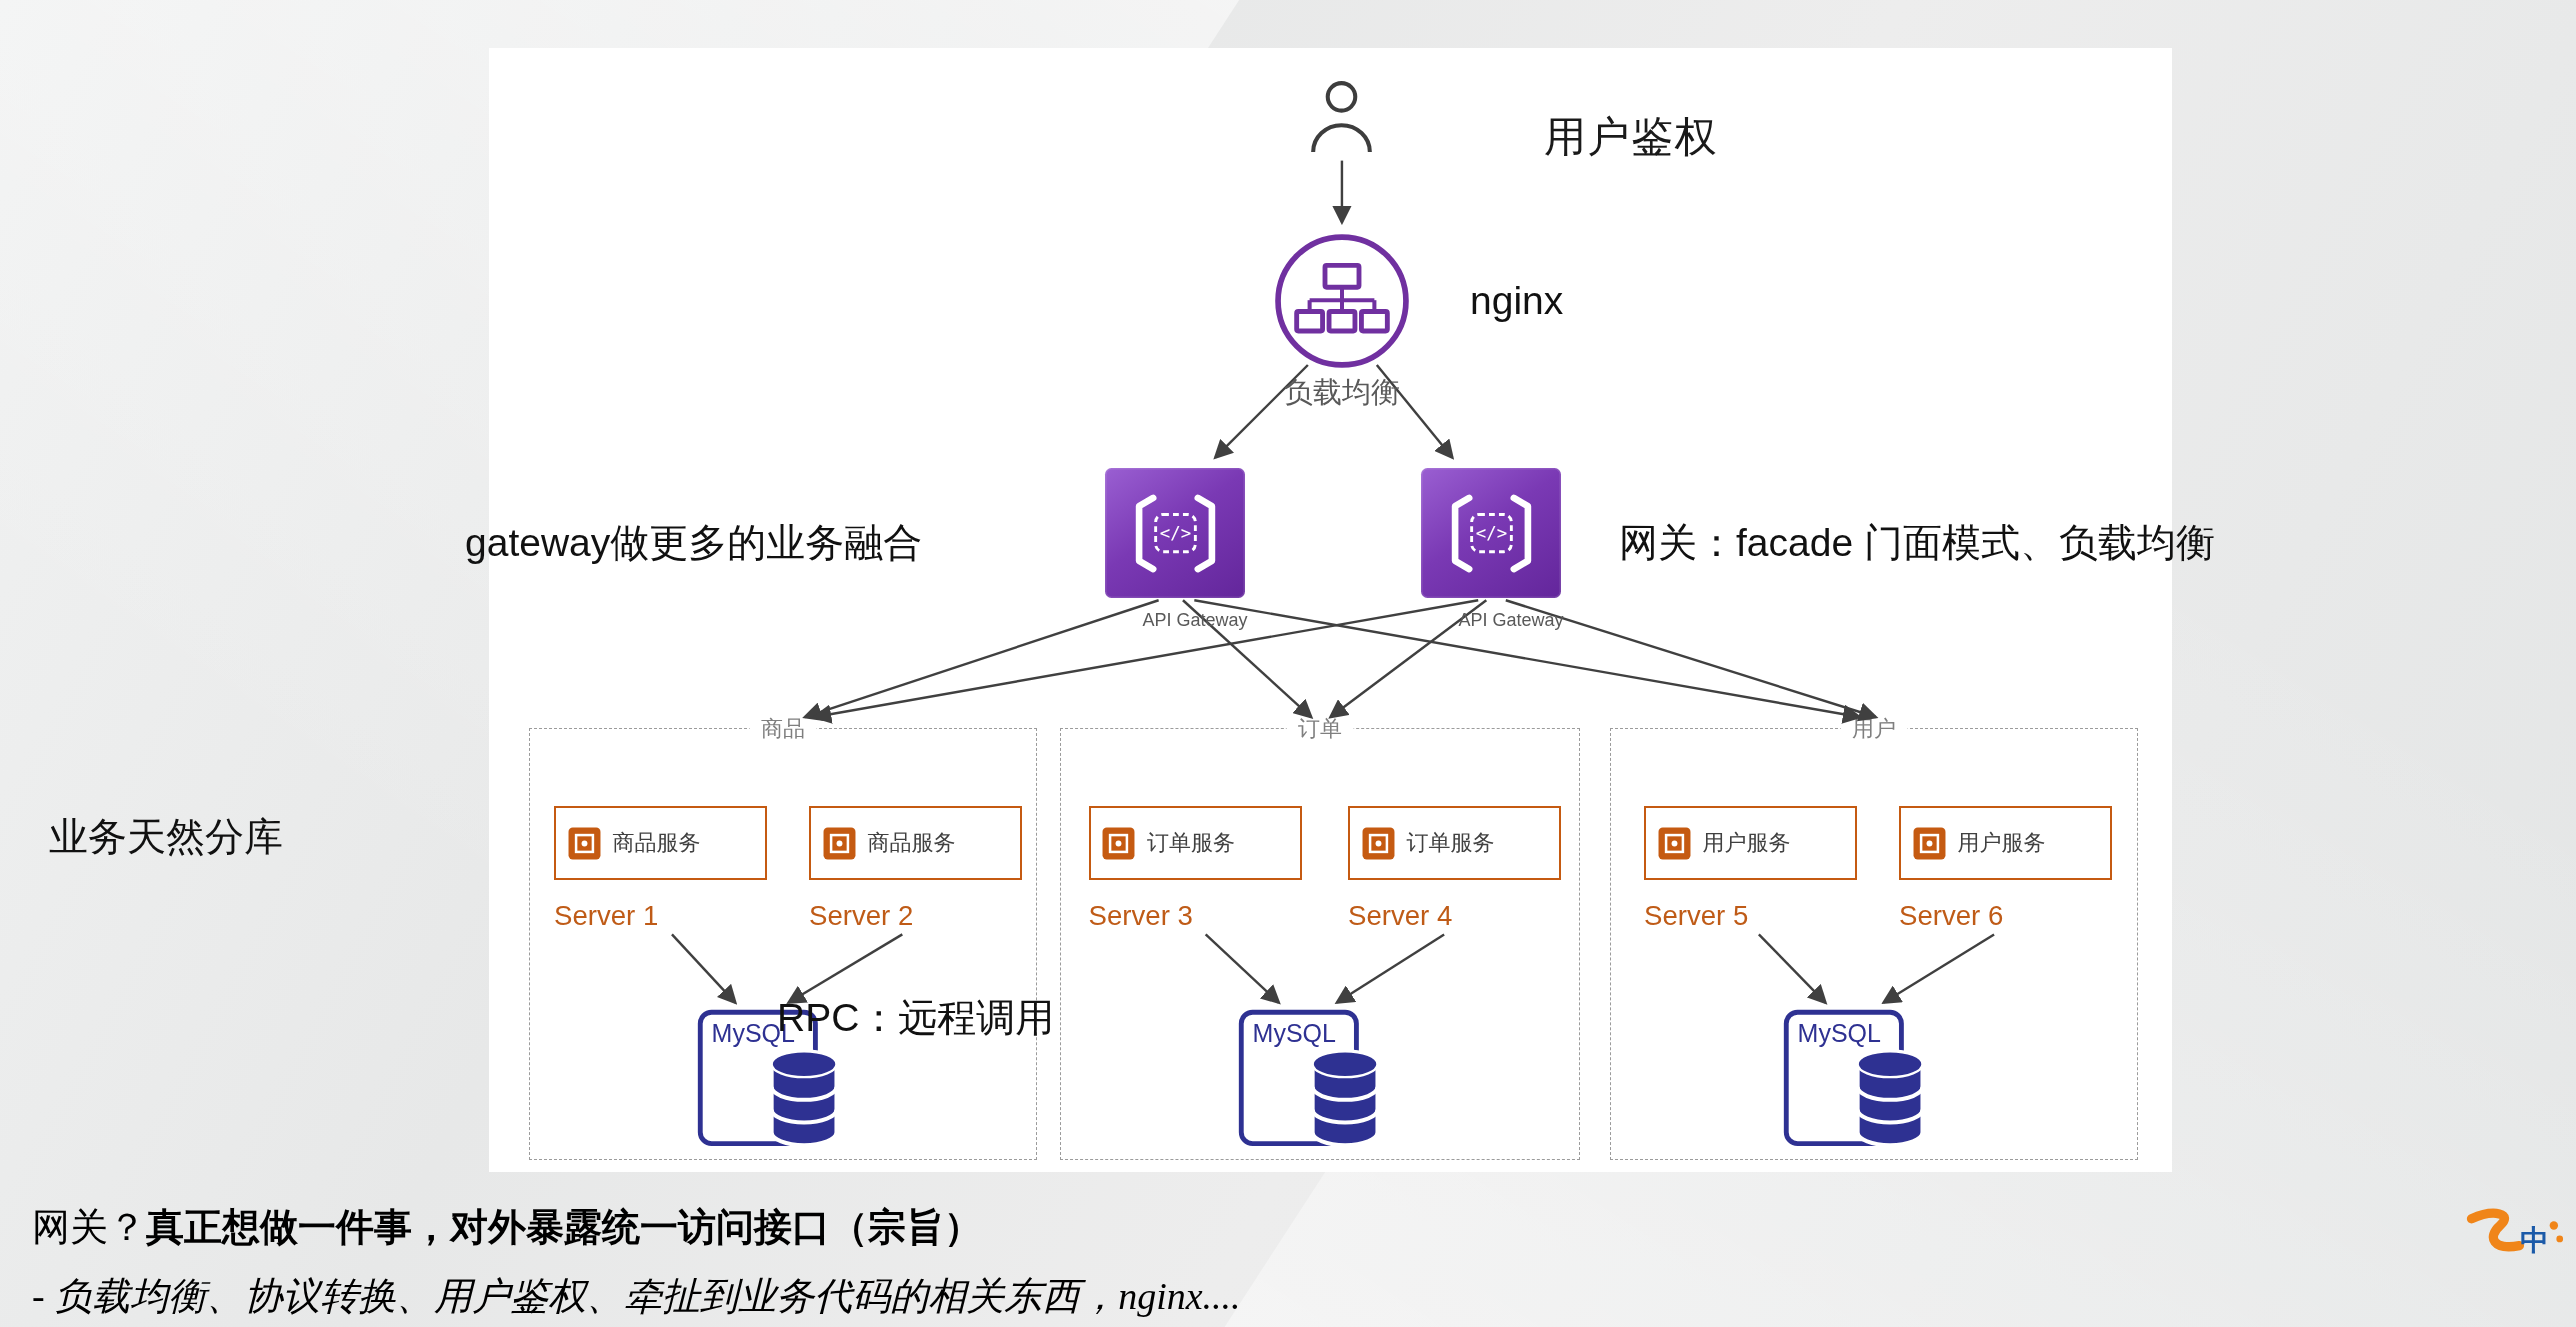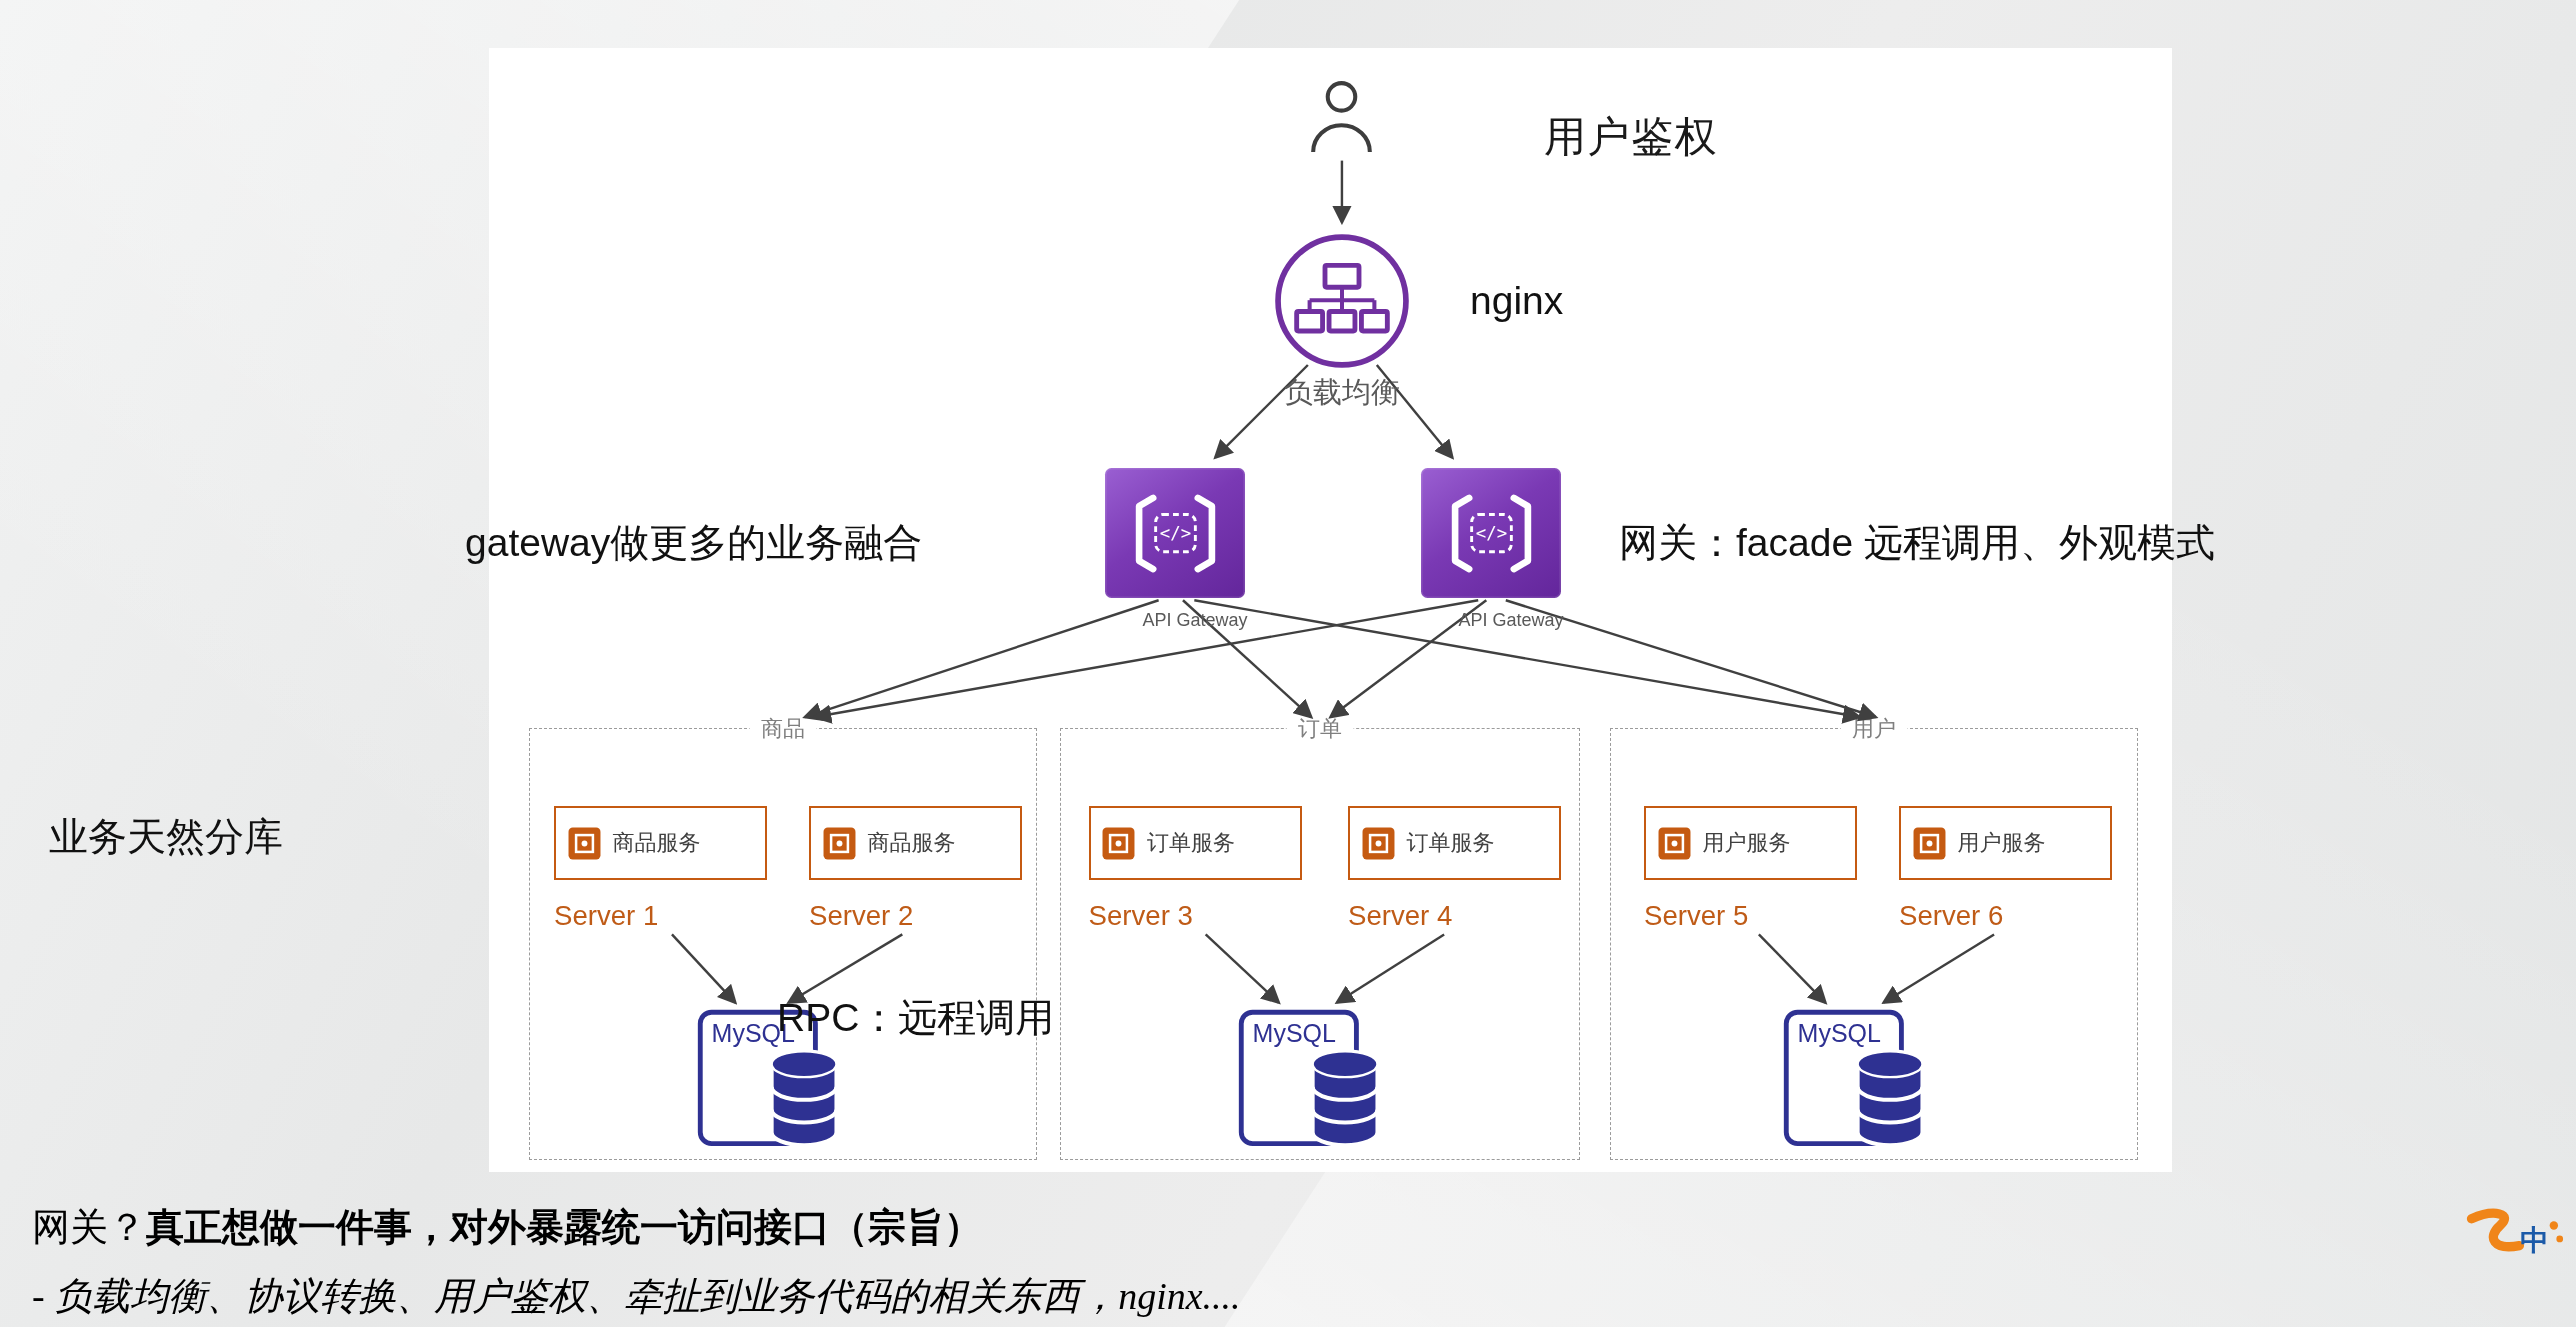--- a/index.html
+++ b/index.html
@@ -107,21 +107,21 @@
       <path d="M28 12 L11 22 L11 88 L28 98" fill="none" stroke="#ffffff" stroke-width="8" stroke-linecap="round" stroke-linejoin="round"></path>
       <path d="M82 12 L99 22 L99 88 L82 98" fill="none" stroke="#ffffff" stroke-width="8" stroke-linecap="round" stroke-linejoin="round"></path>
       <rect x="31" y="32" width="48" height="45" rx="9" fill="none" stroke="#ffffff" stroke-width="3.5" stroke-dasharray="7 5"></rect>
       <text x="55" y="62" text-anchor="middle" font-size="21" fill="#ffffff" font-family="DejaVu Sans Mono, monospace">&lt;/&gt;</text>
     </svg>
   </div>
   <div class="txt gw-label" style="left:1175px;top:610px">API Gateway</div>
   <div class="txt gw-label" style="left:1491px;top:610px">API Gateway</div>
 
   <div class="txt annotation" style="left:465px;top:516px">gateway做更多的业务融合</div>
-  <div class="txt annotation" style="left:1619px;top:516px">网关：facade 远程调用、外观模式</div>
+  <div class="txt annotation" style="left:1619px;top:516px">网关：facade 门面模式、负载均衡</div>
   <div class="txt annotation" style="left:49px;top:810px">业务天然分库</div>
   <div class="txt annotation" style="left:777px;top:991px">RPC：远程调用</div>
 
   <div class="group" style="left:529px;top:728px;width:506px;height:430px">
     <span class="group-label">商品</span>
     <div class="svc" style="left:24px;top:77px">
       <svg width="37" height="37" viewBox="0 0 44 44">
         <rect x="3" y="3" width="38" height="38" rx="5" fill="#c55a11"></rect>
         <rect x="12" y="12" width="20" height="20" fill="none" stroke="#ffffff" stroke-width="3"></rect>
         <circle cx="22" cy="22" r="3.5" fill="#ffffff"></circle>

